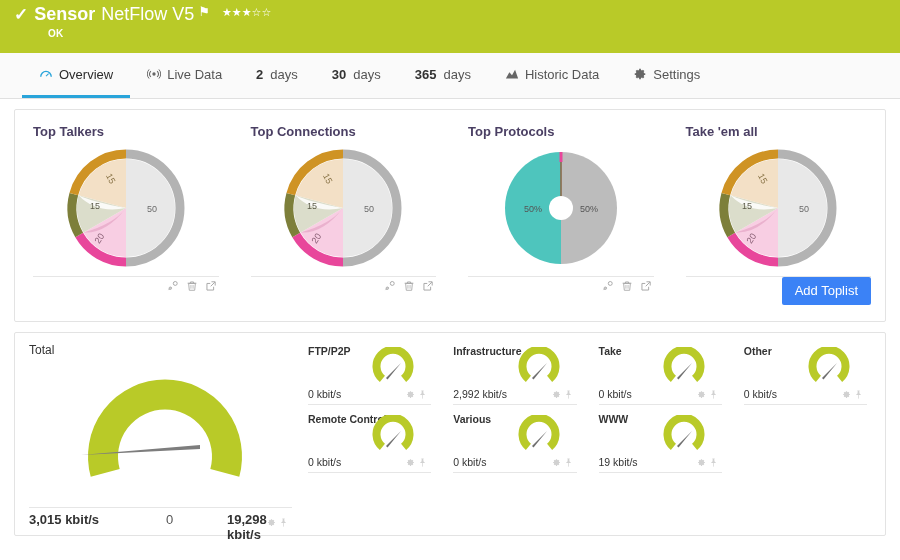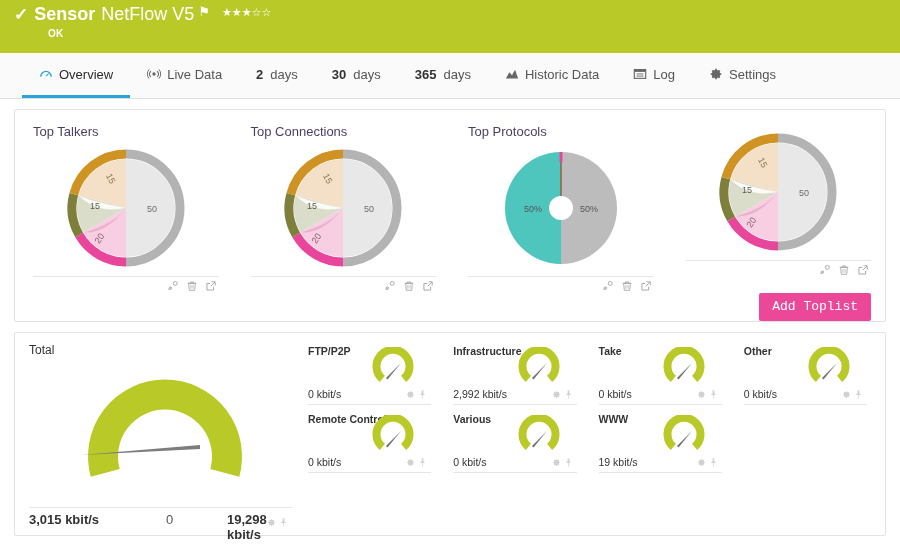--- a/index.html
+++ b/index.html
@@ -115,20 +115,21 @@
   }
   .toplist {
     flex: 1 1 0;
     padding: 6px 14px 0 18px;
     position: relative;
   }
   .tl-title {
     color: #4a3f63;
     font-size: 13px;
     margin-bottom: 3px;
+    font-weight: bold;
   }
   .pie-wrap {
     width: 100%;
     display: flex;
     justify-content: center;
     margin-top: 2px;
   }
   .tl-tools {
     border-top: 1px solid #e6e6e6;
     margin-top: 2px;
@@ -137,29 +138,29 @@
     justify-content: flex-end;
     gap: 7px;
     align-items: center;
     padding-right: 2px;
   }
   .tl-tools svg { display: block; cursor: pointer; }
 
   .addtoplist {
     position: absolute;
     right: 14px;
-    bottom: 0;
-    background: #ec4899;
+    bottom: 16px;
+    background: #3b82f6;
     color: #ffffff;
     font-size: 13px;
     padding: 6px 13px 7px 13px;
     border: none;
     border-radius: 2px;
     cursor: pointer;
-    font-family: Liberation Mono, monospace;
+    font-family: Liberation Sans, sans-serif;
   }
 
   
   .gaugecard {
     margin-top: 10px;
     height: 204px;
     display: flex;
     position: relative;
     justify-content: flex-end;
   }
@@ -310,31 +311,20 @@
       <span class="tnum">365</span>
       <span>days</span>
     </div>
     <div class="tab">
       <span>
         <svg width="14" height="14" viewBox="0 0 16 16">
           <path d="M1 13 L5 6 L8 9.5 L11.5 3 L15 13 Z" fill="#666666"></path>
         </svg>
       </span>
       <span>Historic Data</span>
-    </div>
-    <div class="tab">
-      <span>
-        <svg width="14" height="14" viewBox="0 0 16 16">
-          <rect x="1.5" y="3" width="13" height="10" fill="none" stroke="#666666" stroke-width="1.3"></rect>
-          <rect x="1.5" y="3" width="13" height="2.6" fill="#666666"></rect>
-          <line x1="4" y1="8" x2="12" y2="8" stroke="#666666" stroke-width="1"></line>
-          <line x1="4" y1="10.4" x2="12" y2="10.4" stroke="#666666" stroke-width="1"></line>
-        </svg>
-      </span>
-      <span>Log</span>
     </div>
     <div class="tab">
       <span>
         <svg width="14" height="14" viewBox="0 0 16 16">
           <path fill="#666666" d="M8 5.2A2.8 2.8 0 1 0 8 10.8 2.8 2.8 0 0 0 8 5.2zm0 4.3A1.5 1.5 0 1 1 8 6.5a1.5 1.5 0 0 1 0 3zM14 7h-1.3a4.8 4.8 0 0 0-.6-1.4l.9-.9-1.7-1.7-.9.9A4.8 4.8 0 0 0 9 3.3V2H7v1.3a4.8 4.8 0 0 0-1.4.6l-.9-.9-1.7 1.7.9.9A4.8 4.8 0 0 0 3.3 7H2v2h1.3c.1.5.3 1 .6 1.4l-.9.9 1.7 1.7.9-.9c.4.3.9.5 1.4.6V14h2v-1.3c.5-.1 1-.3 1.4-.6l.9.9 1.7-1.7-.9-.9c.3-.4.5-.9.6-1.4H14V7z"></path>
         </svg>
       </span>
       <span>Settings</span>
     </div>
   </div>
@@ -484,20 +474,21 @@
             <span>
               <svg width="12" height="12" viewBox="0 0 16 16">
                 <path d="M11.5 9v4.4H2.6V4.6H7" fill="none" stroke="#a8a8a8" stroke-width="1.3"></path>
                 <path d="M8.6 2.4h5v5" fill="none" stroke="#a8a8a8" stroke-width="1.3"></path>
                 <line x1="13.2" y1="2.8" x2="7.6" y2="8.4" stroke="#a8a8a8" stroke-width="1.3"></line>
               </svg>
             </span>
           </div>
         </div>
         <div class="toplist">
+          <div class="tl-title">Take 'em all</div>
           <div class="pie-wrap">
   <svg width="132" height="132" viewBox="0 0 132 132">
     <g transform="translate(66,66)">
 
       <path d="M 0 -54 A 54 54 0 0 1 0 54" fill="none" stroke="#b3b3b3" stroke-width="9"></path>
       <path d="M 0 54 A 54 54 0 0 1 -46.8 27" fill="none" stroke="#e8469b" stroke-width="9"></path>
       <path d="M -46.8 27 A 54 54 0 0 1 -52.2 -13.9" fill="none" stroke="#7d7f3a" stroke-width="9"></path>
       <path d="M -52.2 -13.9 A 54 54 0 0 1 0 -54" fill="none" stroke="#cf9324" stroke-width="9"></path>
 
       <path d="M 0 0 L 0 -49 A 49 49 0 0 1 0 49 Z" fill="#e4e4e4" opacity="0.85"></path>

